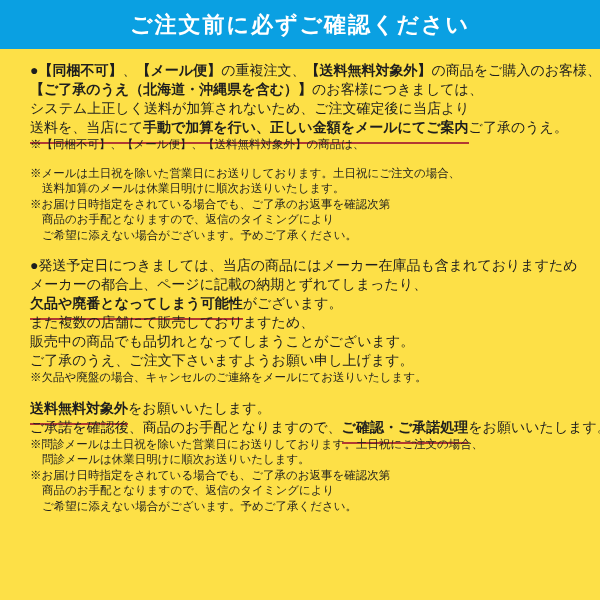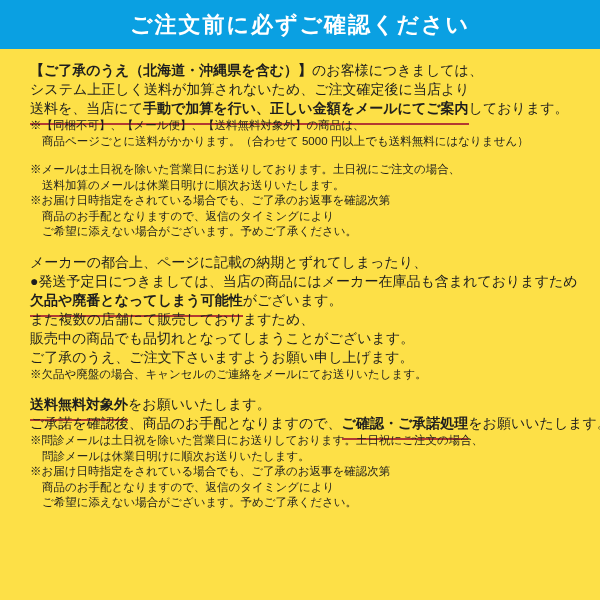--- a/index.html
+++ b/index.html
@@ -58,36 +58,36 @@
 </style>
 </head>
 <body>
 
 <div class="page">
   <div class="header">
     <h1>ご注文前に必ずご確認ください</h1>
   </div>
   <div class="content" id="sections">
       <div class="section">
+        <div class="line main"><span>●</span><span class="b">【同梱不可】</span><span>、</span><span class="b">【メール便】</span><span>の重複注文、</span><span class="b">【送料無料対象外】</span><span>の商品をご購入のお客様、</span></div>
         <div class="line main"><span class="b">【ご了承のうえ（北海道・沖縄県を含む）】</span><span>のお客様につきましては、</span></div>
         <div class="line main"><span>システム上正しく送料が加算されないため、ご注文確定後に当店より</span></div>
-        <div class="line main"><span class="u">送料を、当店にて</span><span class="b u">手動で加算を行い、正しい金額をメールにてご案内</span><span>しております。</span></div>
+        <div class="line main"><span class="u">送料を、当店にて</span><span class="b u">手動で加算を行い、正しい金額をメールにてご案内</span><span>ご了承のうえ。</span></div>
         <div class="line note"><span>※【同梱不可】、【メール便】、【送料無料対象外】の商品は、</span></div>
-        <div class="line note indent"><span>商品ページごとに送料がかかります。（合わせて 5000 円以上でも送料無料にはなりません）</span></div>
       </div>
       <div class="section">
         <div class="line note"><span>※メールは土日祝を除いた営業日にお送りしております。土日祝にご注文の場合、</span></div>
         <div class="line note indent"><span>送料加算のメールは休業日明けに順次お送りいたします。</span></div>
         <div class="line note"><span>※お届け日時指定をされている場合でも、ご了承のお返事を確認次第</span></div>
         <div class="line note indent"><span>商品のお手配となりますので、返信のタイミングにより</span></div>
         <div class="line note indent"><span>ご希望に添えない場合がございます。予めご了承ください。</span></div>
       </div>
       <div class="section">
+        <div class="line main"><span>●発送予定日につきましては、当店の商品にはメーカー在庫品も含まれておりますため</span></div>
         <div class="line main"><span>メーカーの都合上、ページに記載の納期とずれてしまったり、</span></div>
-        <div class="line main"><span>●発送予定日につきましては、当店の商品にはメーカー在庫品も含まれておりますため</span></div>
         <div class="line main"><span class="b u">欠品や廃番となってしまう可能性</span><span>がございます。</span></div>
         <div class="line main"><span>また複数の店舗にて販売しておりますため、</span></div>
         <div class="line main"><span>販売中の商品でも品切れとなってしまうことがございます。</span></div>
         <div class="line main"><span>ご了承のうえ、ご注文下さいますようお願い申し上げます。</span></div>
         <div class="line note"><span>※欠品や廃盤の場合、キャンセルのご連絡をメールにてお送りいたします。</span></div>
       </div>
       <div class="section">
         <div class="line main"><span class="b u">送料無料対象外</span><span>をお願いいたします。</span></div>
         <div class="line main"><span>ご承諾を確認後、商品のお手配となりますので、</span><span class="b u">ご確認・ご承諾処理</span><span>をお願いいたします。</span></div>
         <div class="line note"><span>※問診メールは土日祝を除いた営業日にお送りしております。土日祝にご注文の場合、</span></div>

